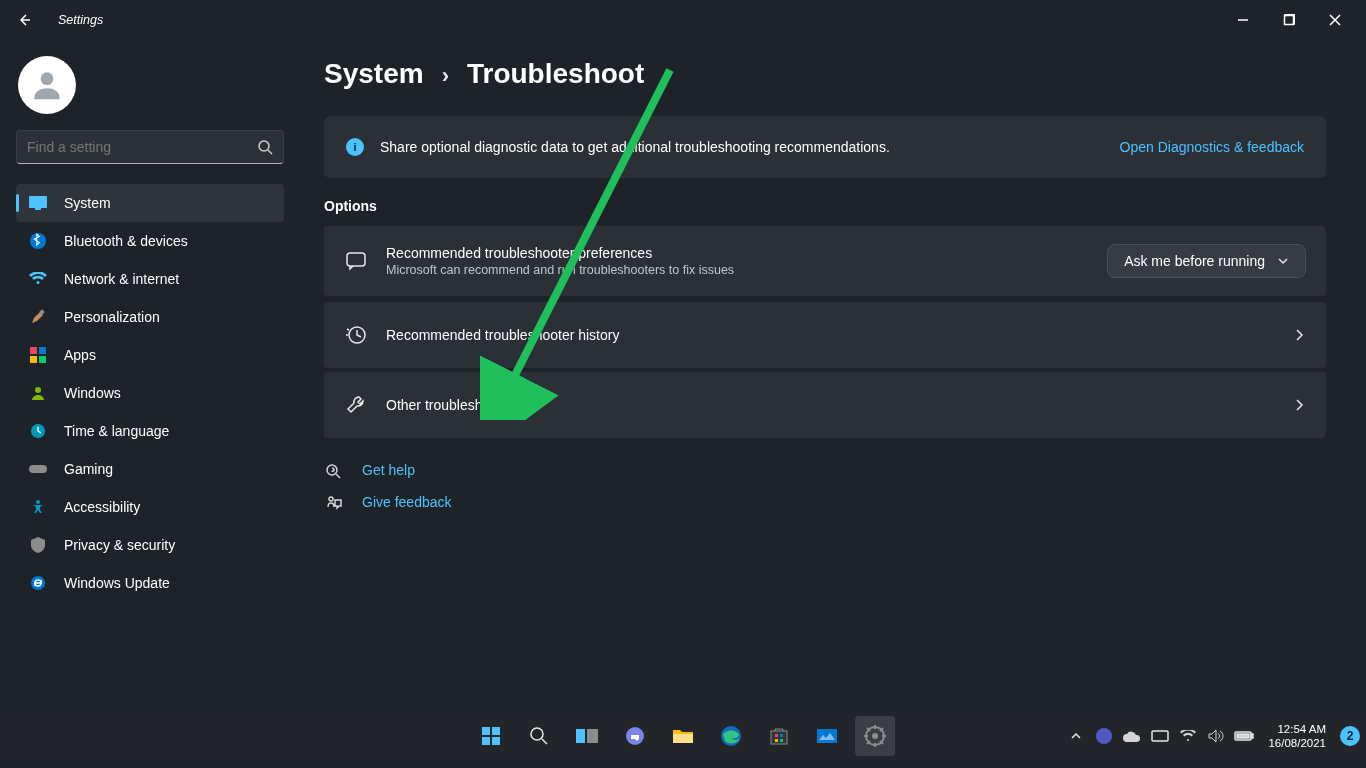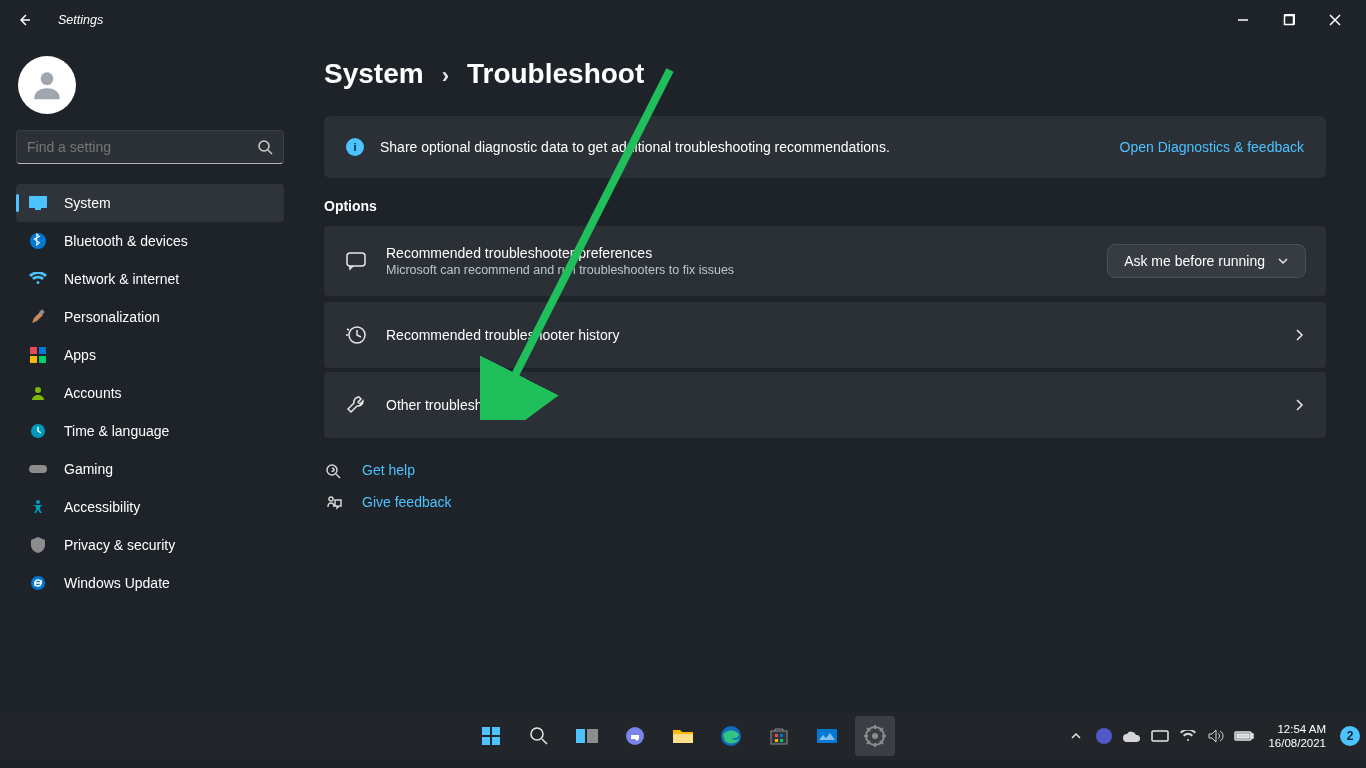--- a/index.html
+++ b/index.html
@@ -164,21 +164,21 @@
           </span>
         <span class="nav-label">Apps</span>
       </div>
       <div class="nav-item">
         <span class="nav-icon">
             <svg width="16" height="16" viewBox="0 0 16 16" fill="#7fba00">
               <circle cx="8" cy="5" r="3"></circle>
               <path d="M2 15c0-3 3-5 6-5s6 2 6 5H2z"></path>
             </svg>
           </span>
-        <span class="nav-label">Accounts</span>
+        <span class="nav-label">Windows</span>
       </div>
       <div class="nav-item">
         <span class="nav-icon">
             <svg width="16" height="16" viewBox="0 0 16 16">
               <circle cx="8" cy="8" r="7" fill="#0099bc"></circle>
               <path d="M8 4v4l3 2" stroke="#fff" stroke-width="1.4" fill="none"></path>
             </svg>
           </span>
         <span class="nav-label">Time &amp; language</span>
       </div>

